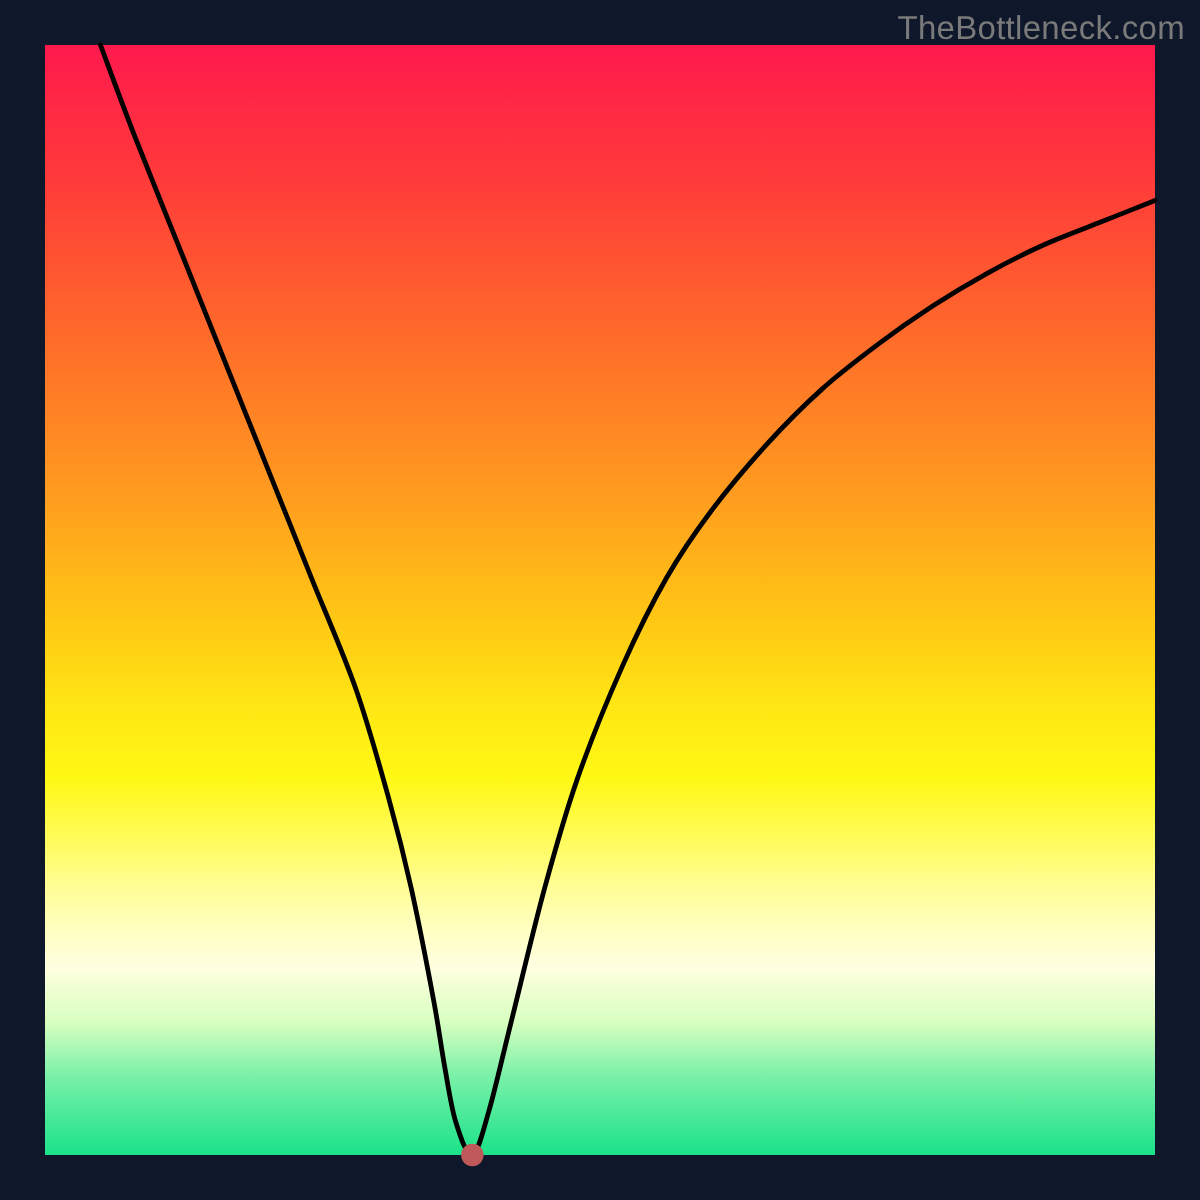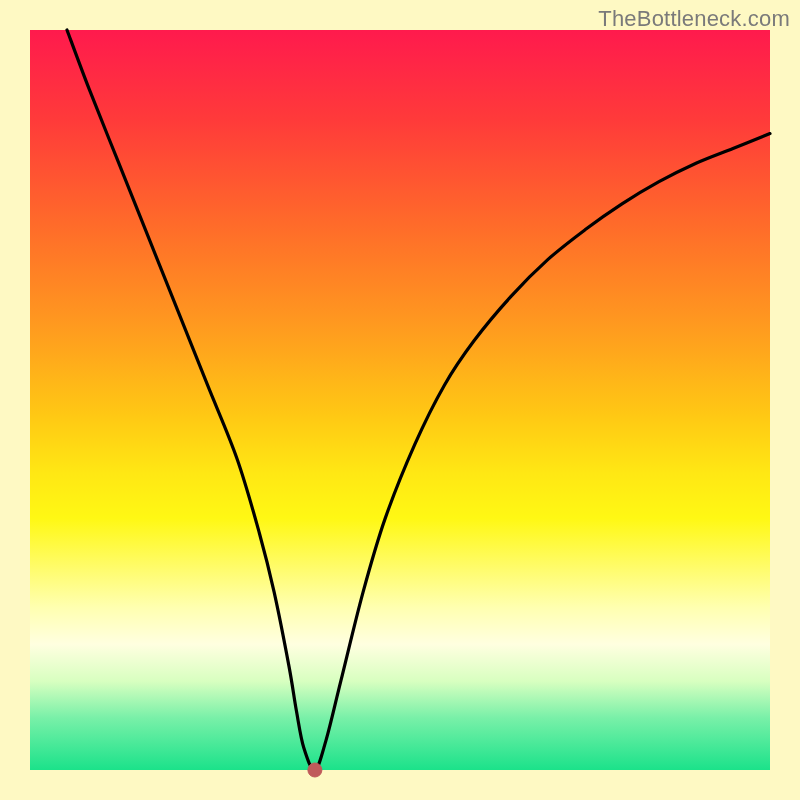--- a/index.html
+++ b/index.html
@@ -8,21 +8,21 @@
     width: 800px;
     height: 800px;
     overflow: hidden;
     background: #000;
     font-family: Arial, Helvetica, sans-serif;
   }
   .frame {
     position: relative;
     width: 800px;
     height: 800px;
-    background: #fef9c3;
+    background: #0f172a;
   }
   .plot-area {
     position: absolute;
     left: 30px;
     top: 30px;
     width: 740px;
     height: 740px;
     background: linear-gradient(to bottom,
       #ff1a4d 0%,
       #ff3a3a 12%,

